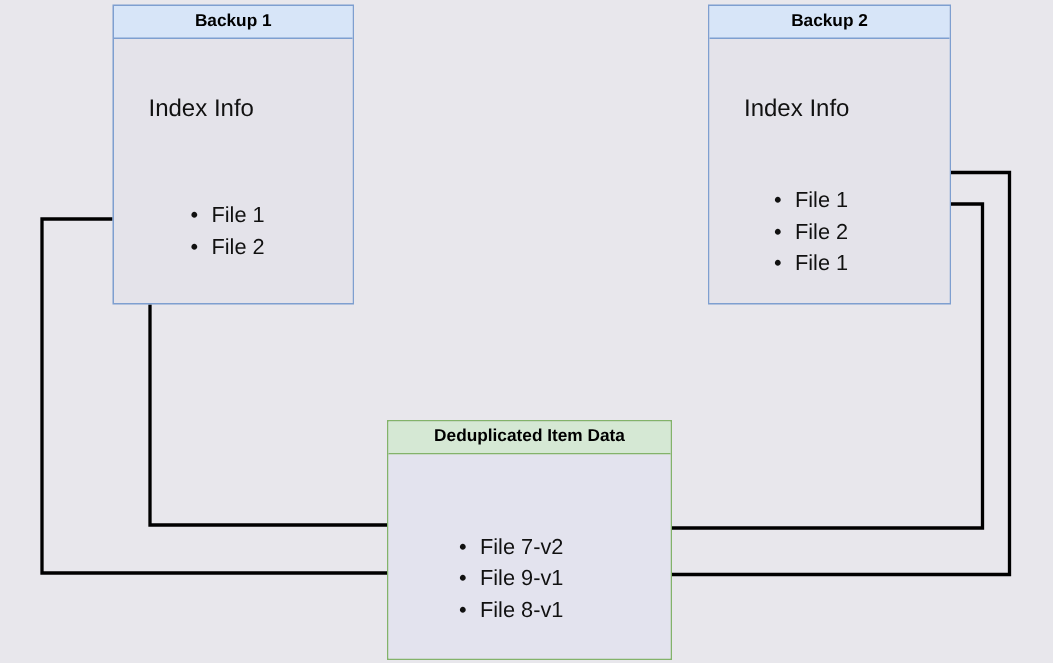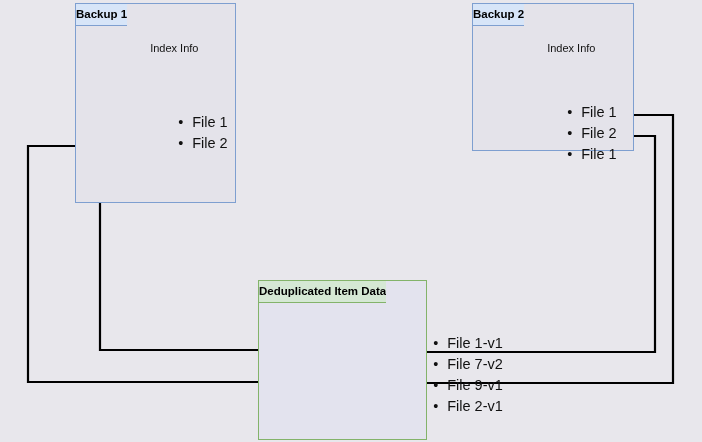--- a/index.html
+++ b/index.html
@@ -18,20 +18,21 @@
   #canvas {
     position: absolute;
     left: 0; top: 0;
     width: 702px;
     height: 442px;
   }
   .box {
     position: absolute;
     box-sizing: border-box;
     display: flex;
+    flex-direction: column;
   }
   .box-header {
     box-sizing: border-box;
     height: 22px;
     line-height: 20px;
     text-align: center;
     font-size: 11.5px;
     font-weight: bold;
     color: #000000;
   }
@@ -61,26 +62,26 @@
   }
   .box-green .box-header {
     background: #d5e8d4;
     border-bottom: 1px solid #83b36a;
   }
   .box-green .box-body {
     background: #e3e3ee;
   }
 
   #backup1 { left: 75px; top: 3px; width: 161px; height: 200px; }
-  #backup2 { left: 472px; top: 3px; width: 162px; height: 148px; }
-  #dedup   { left: 258px; top: 280px; width: 169px; height: 160px; }
+  #backup2 { left: 472px; top: 3px; width: 162px; height: 200px; }
+  #dedup   { left: 258px; top: 280px; width: 190px; height: 160px; }
 
   .index-label {
     position: absolute;
-    font-size: 11px;
+    font-size: 16px;
     color: #111;
     white-space: nowrap;
   }
   #b1-index { left: 23px; top: 38px; }
   #b2-index { left: 23px; top: 38px; }
 
   .file-list {
     position: absolute;
     margin: 0;
     padding: 0;
@@ -145,19 +146,18 @@
       <li>File 2</li>
       <li>File 1</li>
     </ul>
   </div>
 </div>
 
 <div class="box box-green" id="dedup">
   <div class="box-header">Deduplicated Item Data</div>
   <div class="box-body">
     <ul class="file-list" id="dd-files">
-      <li>File 1-v1</li>
       <li>File 7-v2</li>
       <li>File 9-v1</li>
-      <li>File 2-v1</li>
+      <li>File 8-v1</li>
     </ul>
   </div>
 </div>
 
 </body></html>

